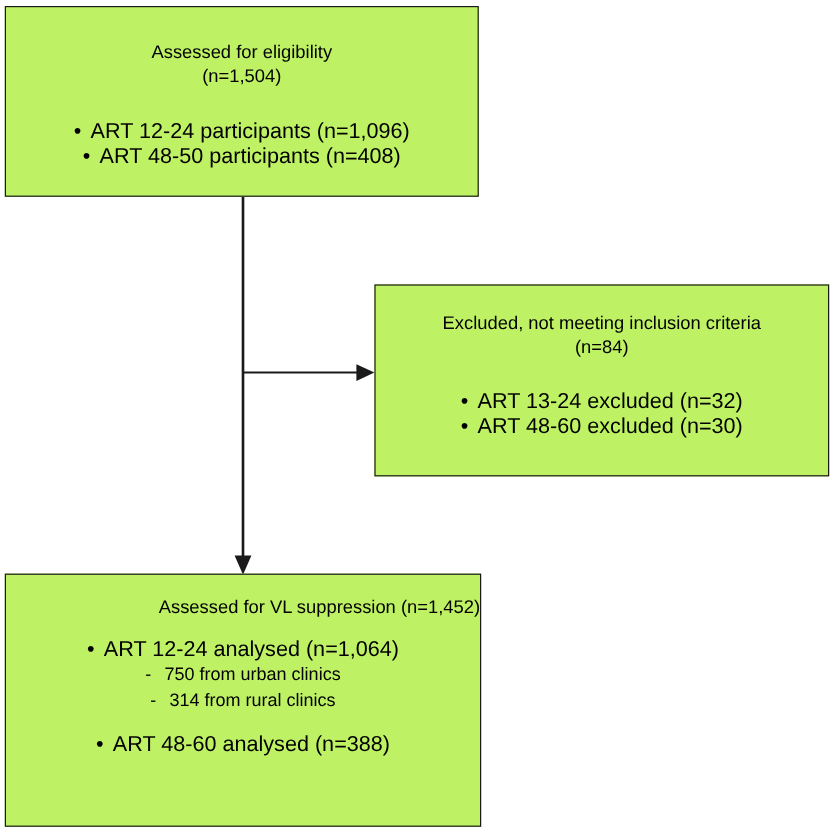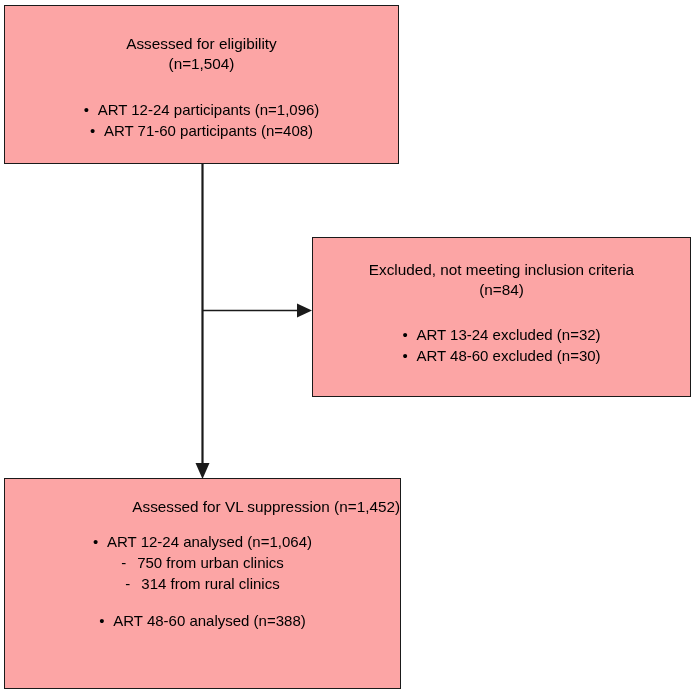--- a/index.html
+++ b/index.html
@@ -26,21 +26,21 @@
     top: 0;
     width: 694px;
     height: 694px;
     z-index: 1;
   }
 
   
   .flow-box {
     position: absolute;
     box-sizing: border-box;
-    background: #fca5a5;
+    background: #bef264;
     border: 1.6px solid #1a1a1a;
     z-index: 2;
   }
 
   .box-eligibility {
     left: 4px;
     top: 5px;
     width: 395px;
     height: 159px;
   }
@@ -78,21 +78,21 @@
     padding-left: 28px;
   }
 
   
   .bullet-list {
     list-style: none;
     margin: 0;
     padding: 0;
   }
   .bullet-item {
-    font-size: 15px;
+    font-size: 18px;
     line-height: 21px;
     text-align: center;
     white-space: nowrap;
   }
   .bullet-item .bullet-mark {
     display: inline-block;
     width: 14px;
     text-align: left;
   }
   .sub-item {
@@ -141,21 +141,21 @@
     <div class="box-inner">
       <div class="tg eligibility-head">
         <div class="head-line head-centered">Assessed for eligibility</div>
         <div class="head-line head-centered">(n=1,504)</div>
       </div>
       <ul class="tg bullet-list eligibility-bullets">
         <li class="bullet-item">
           <span class="bullet-mark">•</span><span>ART 12-24 participants (n=1,096)</span>
         </li>
         <li class="bullet-item">
-          <span class="bullet-mark">•</span><span>ART 71-60 participants (n=408)</span>
+          <span class="bullet-mark">•</span><span>ART 48-50 participants (n=408)</span>
         </li>
       </ul>
     </div>
   </div>
 
   <div class="flow-box box-excluded">
     <div class="box-inner">
       <div class="tg excluded-head">
         <div class="head-line head-centered">Excluded, not meeting inclusion criteria</div>
         <div class="head-line head-centered">(n=84)</div>

